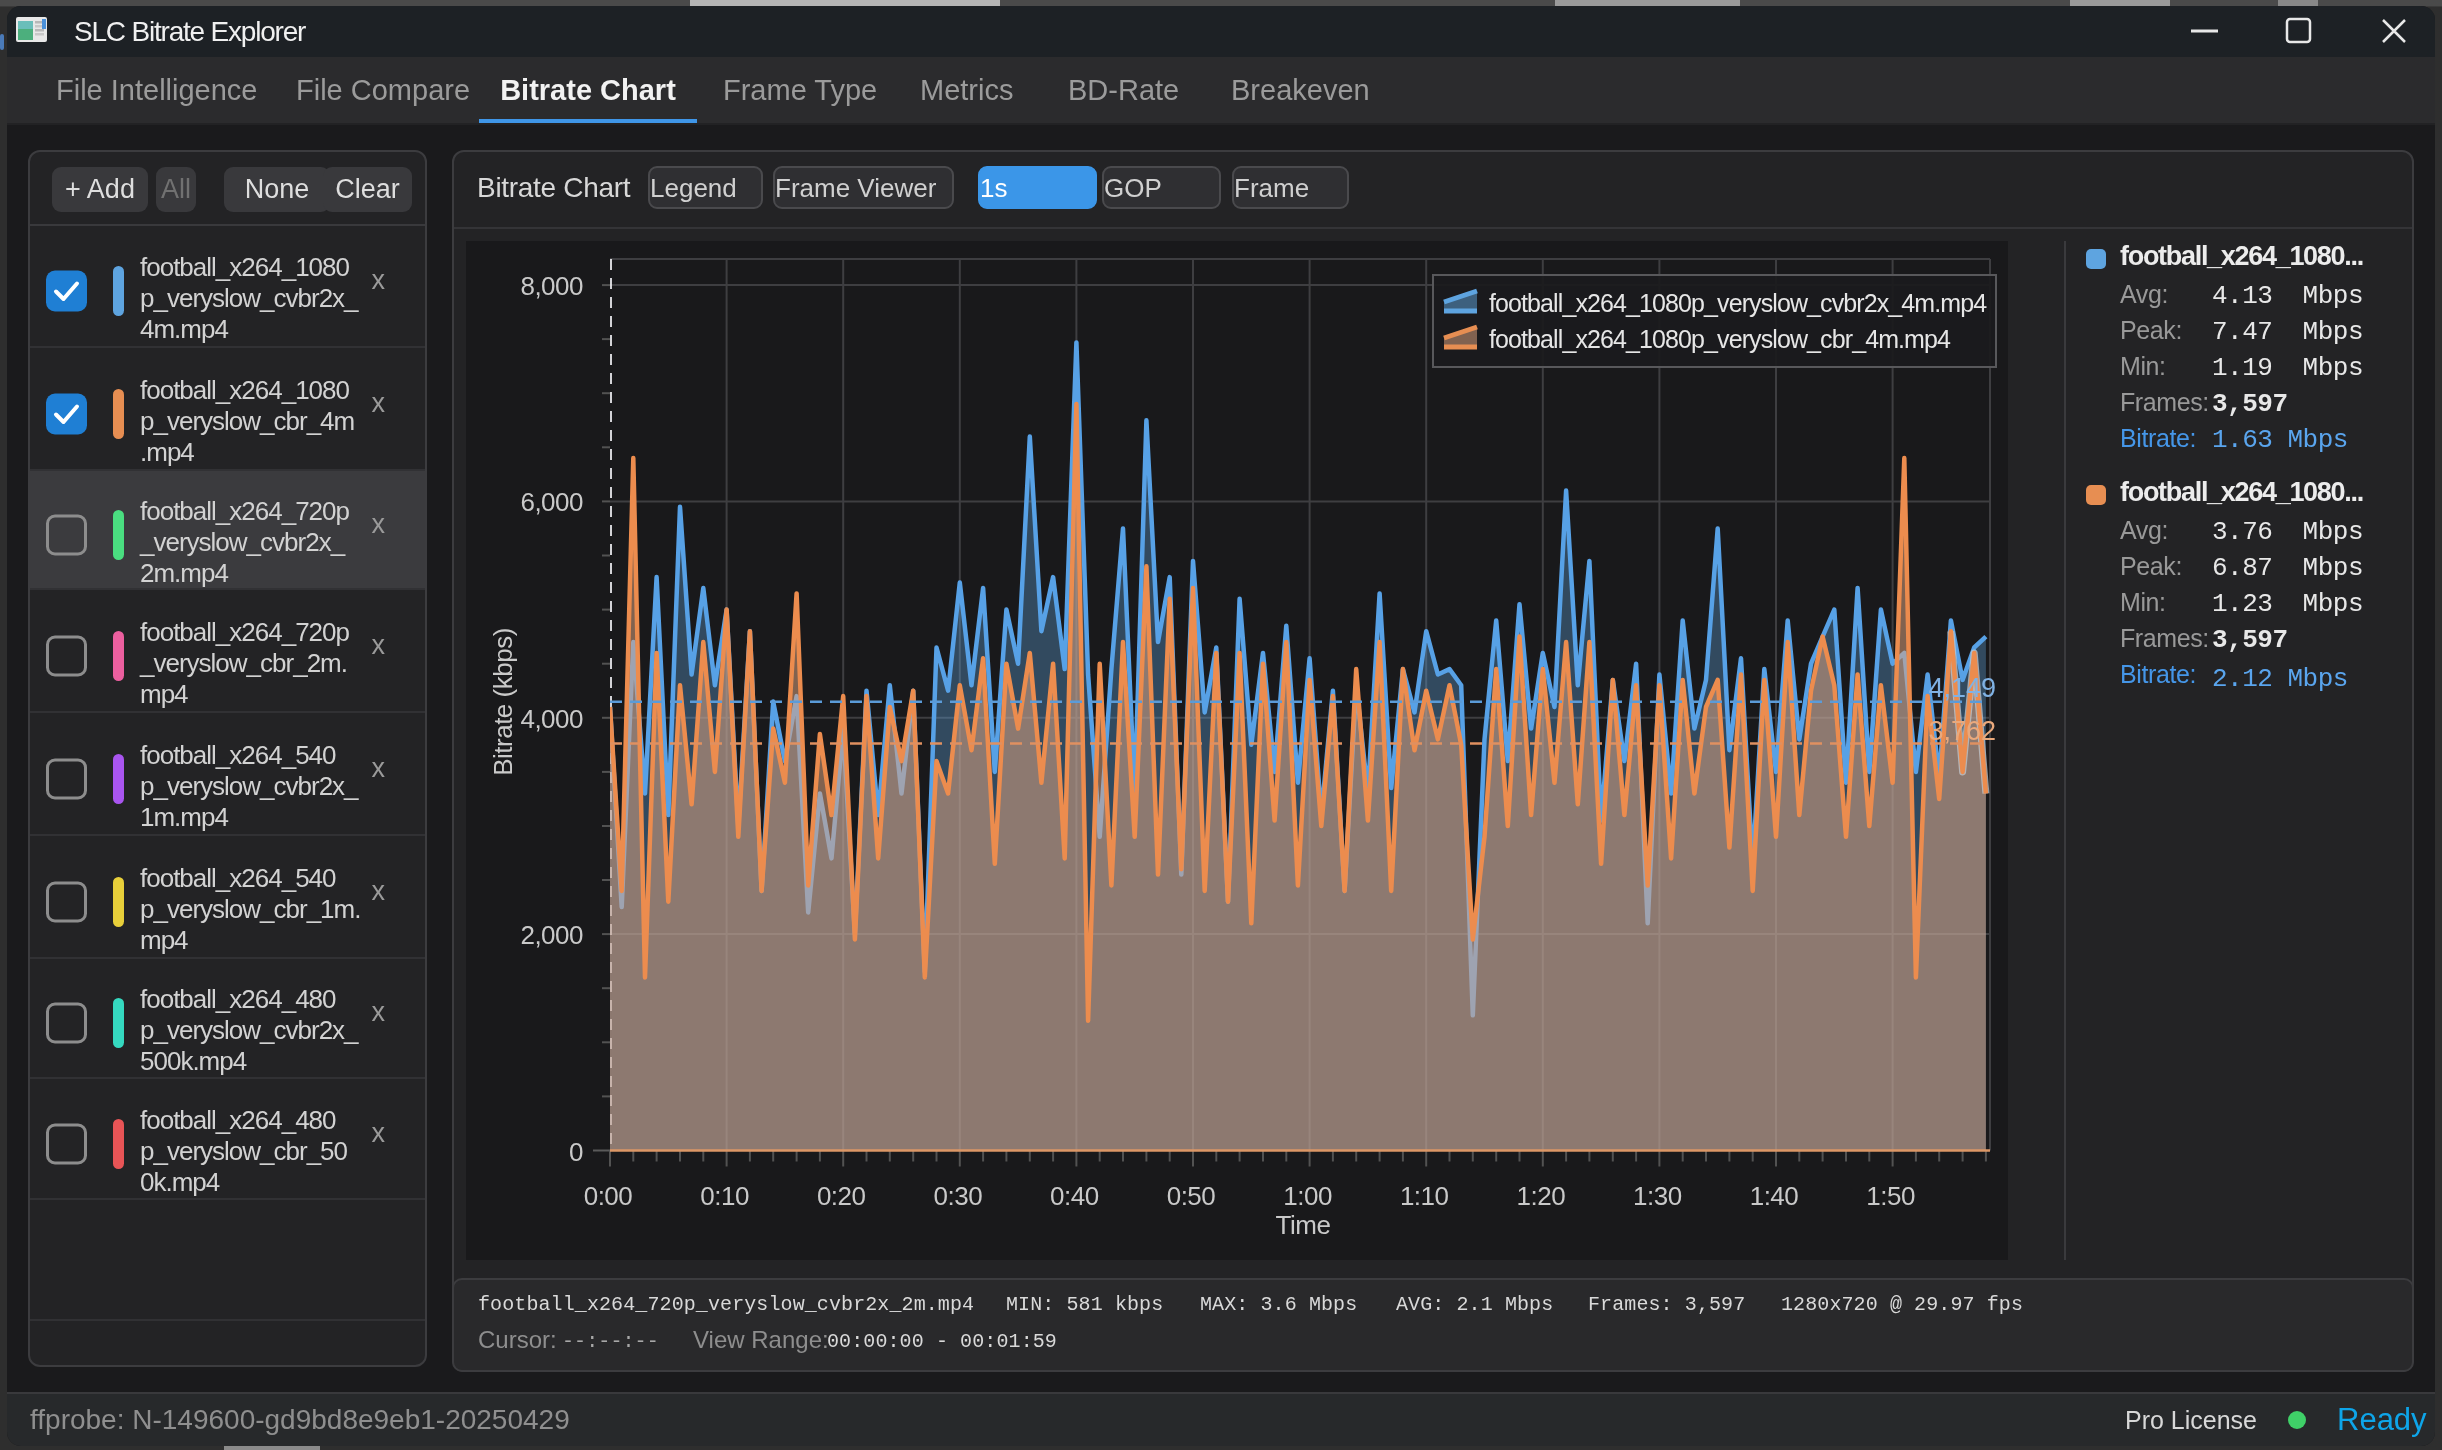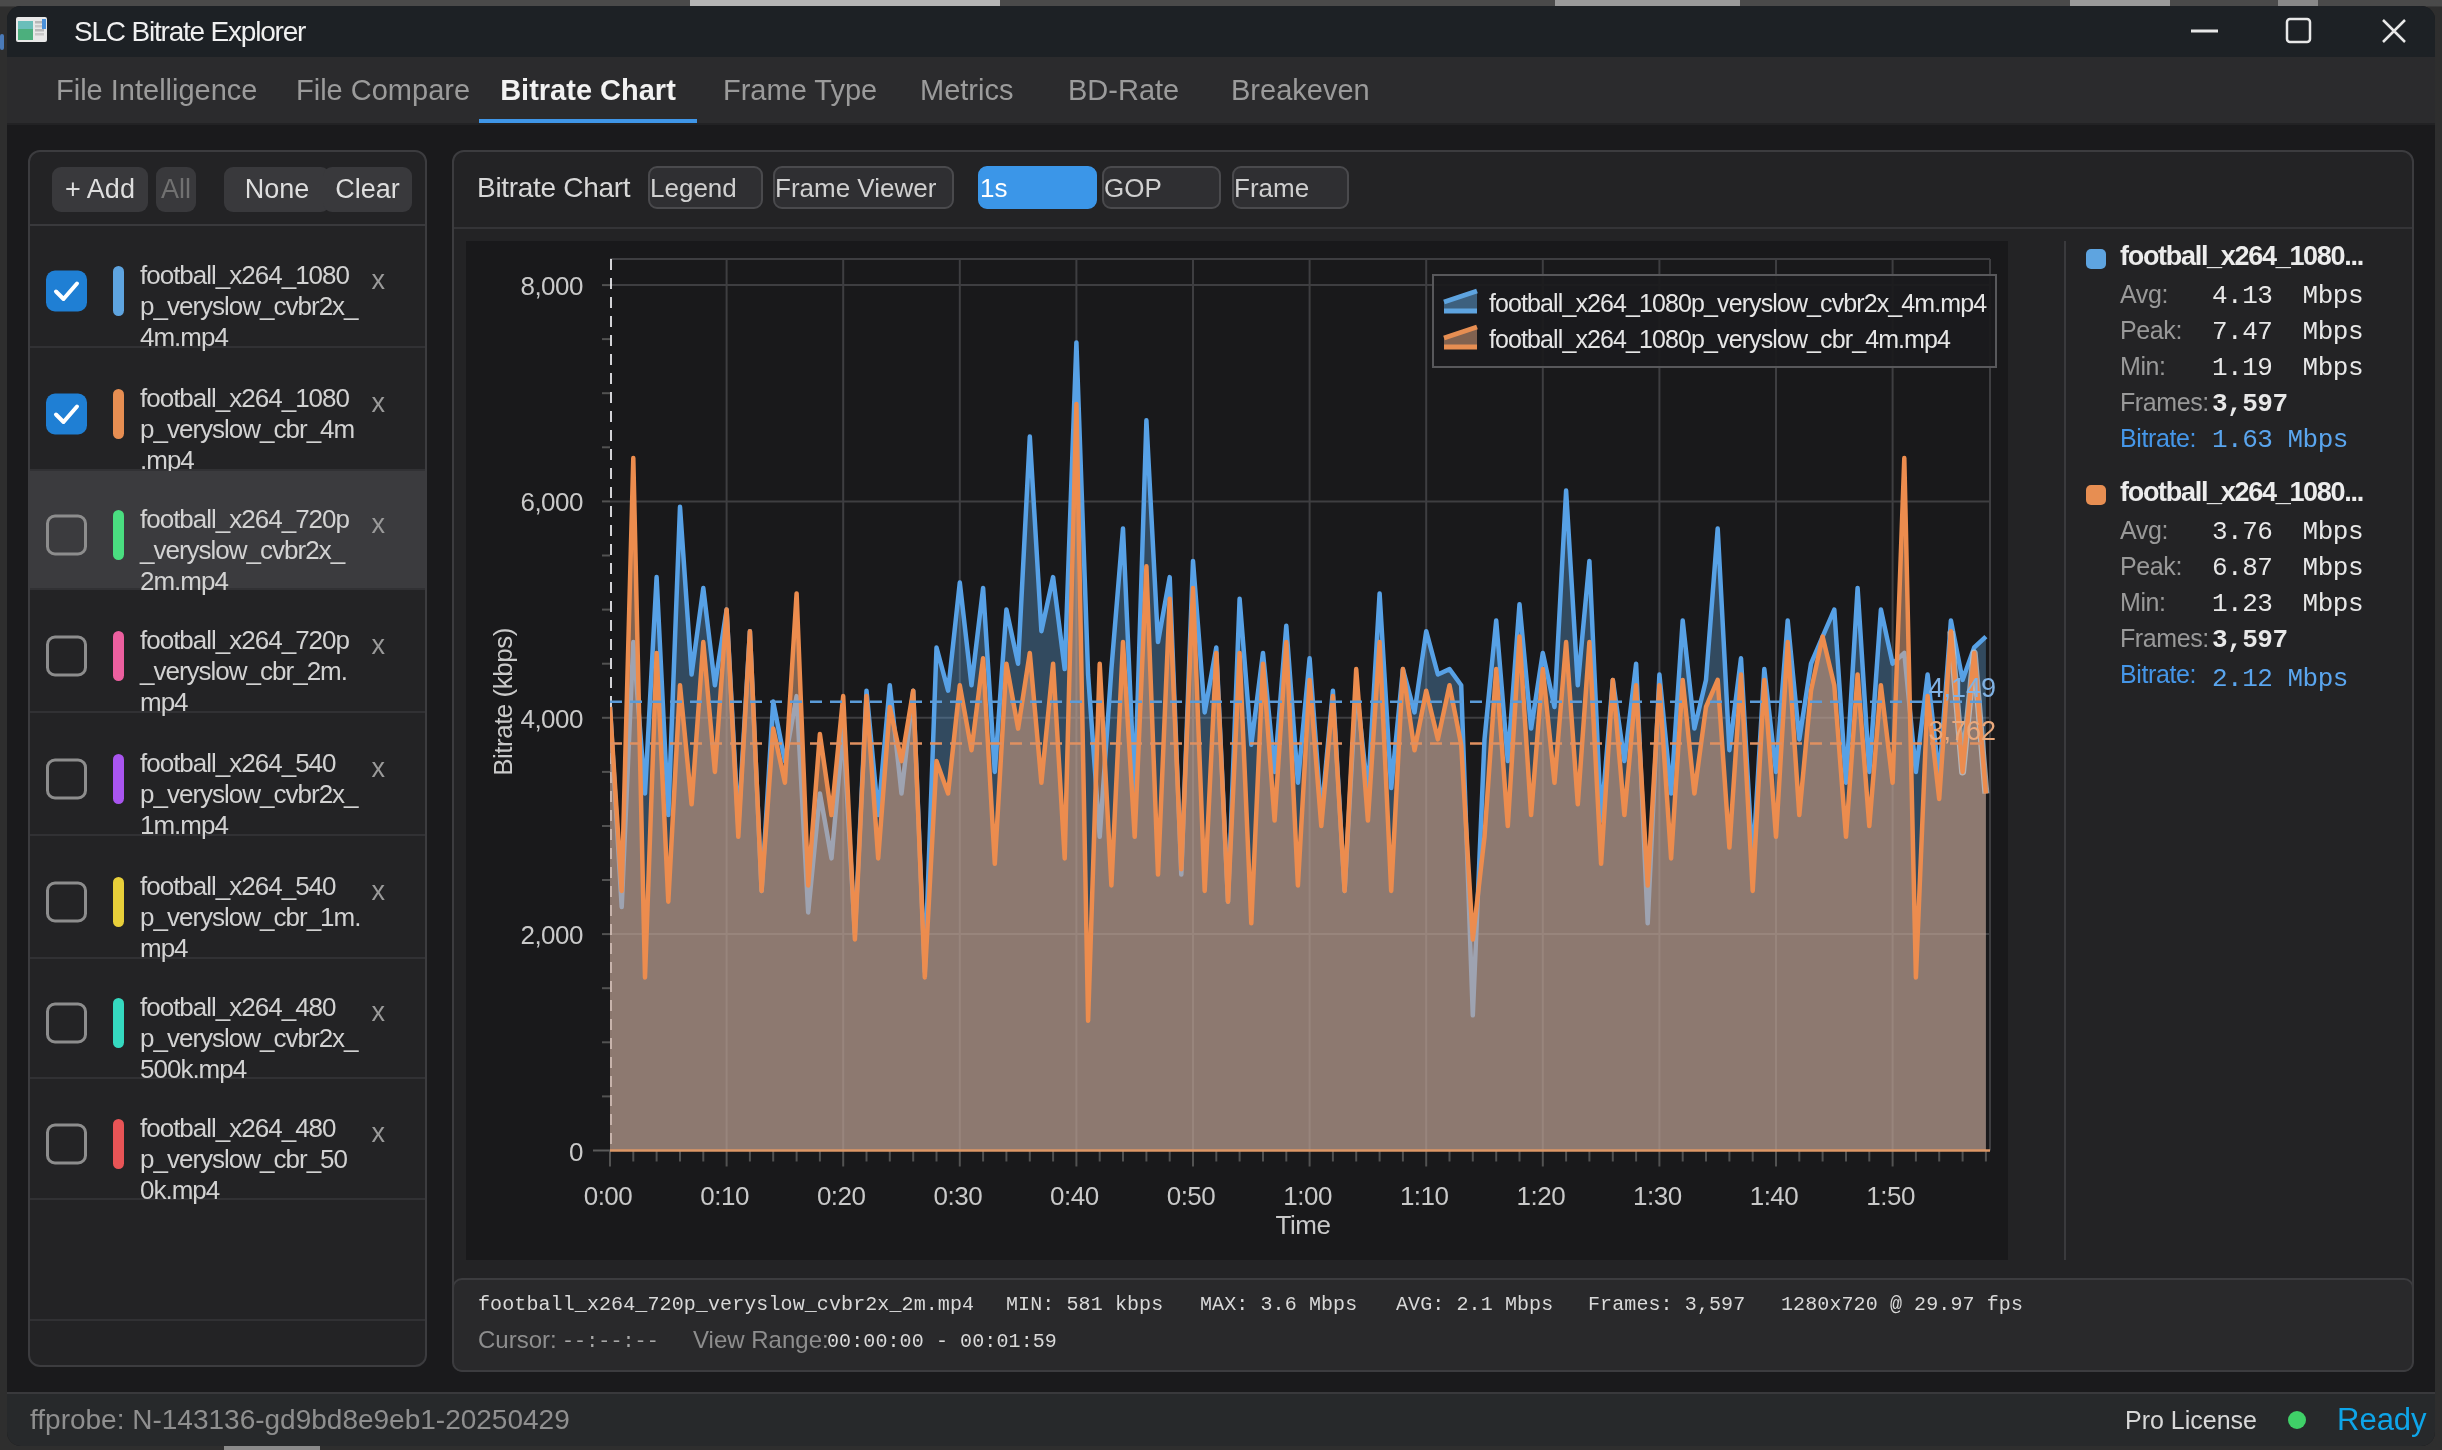--- a/index.html
+++ b/index.html
@@ -16,21 +16,21 @@
   background:#232325; border:2px solid #3c3c3f; border-radius:12px; }
 .sbtn { position:absolute; top:167px; height:45px; border-radius:9px; background:#39393c;
   color:#dedede; font-size:27px; text-align:center; line-height:45px; }
 .item { position:absolute; left:0; width:395px; border-bottom:2px solid #313134; }
 .cb { position:absolute; left:16px; top:50%; transform:translateY(-50%); margin-top:5px;
   width:41px; height:41px; border-radius:9px; }
 .cbon { background:#1f7fd4; }
 .cboff { border:3px solid #8d8d8d; }
 .bar { position:absolute; left:83px; top:50%; transform:translateY(-50%); margin-top:5px;
   width:11px; height:50px; border-radius:6px; }
-.fname { position:absolute; left:110px; top:50%; transform:translateY(-50%); margin-top:20px;
+.fname { position:absolute; left:110px; top:50%; transform:translateY(-50%); margin-top:12px;
   width:245px; font-size:26px; letter-spacing:-1px; line-height:31px; color:#d2d2d2; }
 .xbtn { position:absolute; right:40px; top:50%; transform:translateY(-50%); margin-top:-6px;
   font-size:27px; color:#9a9a9a; }
 #mainpanel { position:absolute; left:452px; top:150px; width:1962px; height:1222px;
   background:#232325; border:2px solid #3c3c3f; border-radius:12px; }
 .hbtn { position:absolute; top:166px; height:43px; border:2px solid #4a4a4d; border-radius:9px;
   background:#2f2f32; color:#d0d0d0; font-size:26px; text-align:left; line-height:40px; }
 #chartbg { position:absolute; left:466px; top:241px; width:1542px; height:1019px; background:#19191b; }
 .axlab { font-size:26px; letter-spacing:-0.5px; fill:#c9c9c9; }
 #infobox { position:absolute; left:452px; top:1278px; width:1962px; height:94px;
@@ -338,19 +338,19 @@
 <div class="stlab" style="top:552px;">Peak:</div>
       <div class="stval" style="top:553px;">6.87  Mbps</div>
 <div class="stlab" style="top:588px;">Min:</div>
       <div class="stval" style="top:589px;">1.23  Mbps</div>
 <div class="stlab" style="top:624px;">Frames:</div>
       <div class="stval" style="top:625px;font-weight:bold;">3,597</div>
 <div class="stlab" style="top:660px;color:#4596e8;">Bitrate:</div>
       <div class="stval" style="top:664px;color:#5aa5ee;text-align:right;">2.12 Mbps</div>
 
 <div id="statusbar">
-  <div style="position:absolute;left:23px;top:0;height:52px;line-height:52px;font-size:28px;color:#8f8f8f;">ffprobe: N-143136-gd9bd8e9eb1-20250429</div>
+  <div style="position:absolute;left:23px;top:0;height:52px;line-height:52px;font-size:28px;color:#8f8f8f;">ffprobe: N-149600-gd9bd8e9eb1-20250429</div>
   <div style="position:absolute;left:2118px;top:0;height:52px;line-height:52px;font-size:25px;color:#d8d8d8;">Pro License</div>
   <div style="position:absolute;left:2281px;top:17px;width:18px;height:18px;border-radius:50%;background:#3fd068;"></div>
   <div style="position:absolute;left:2330px;top:0;height:52px;line-height:52px;font-size:31px;color:#0ea5e9;">Ready</div>
 </div>
 
 </div>
   </div>
 </body></html>

